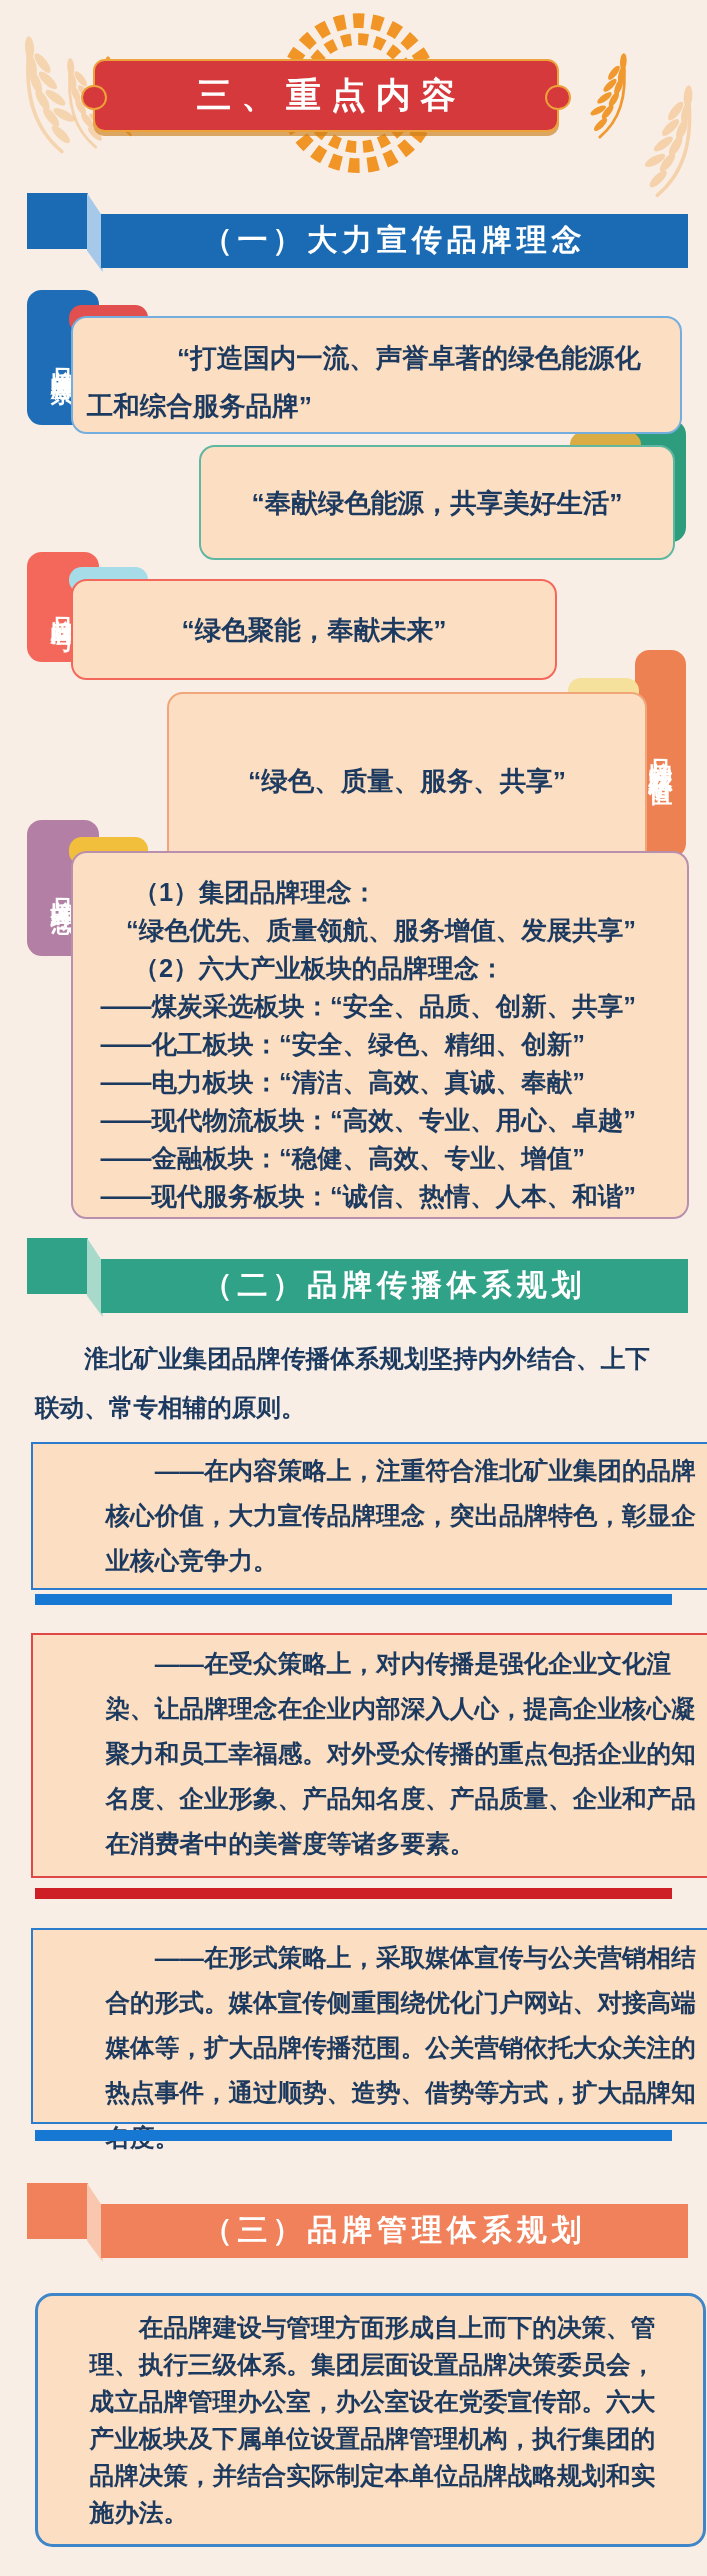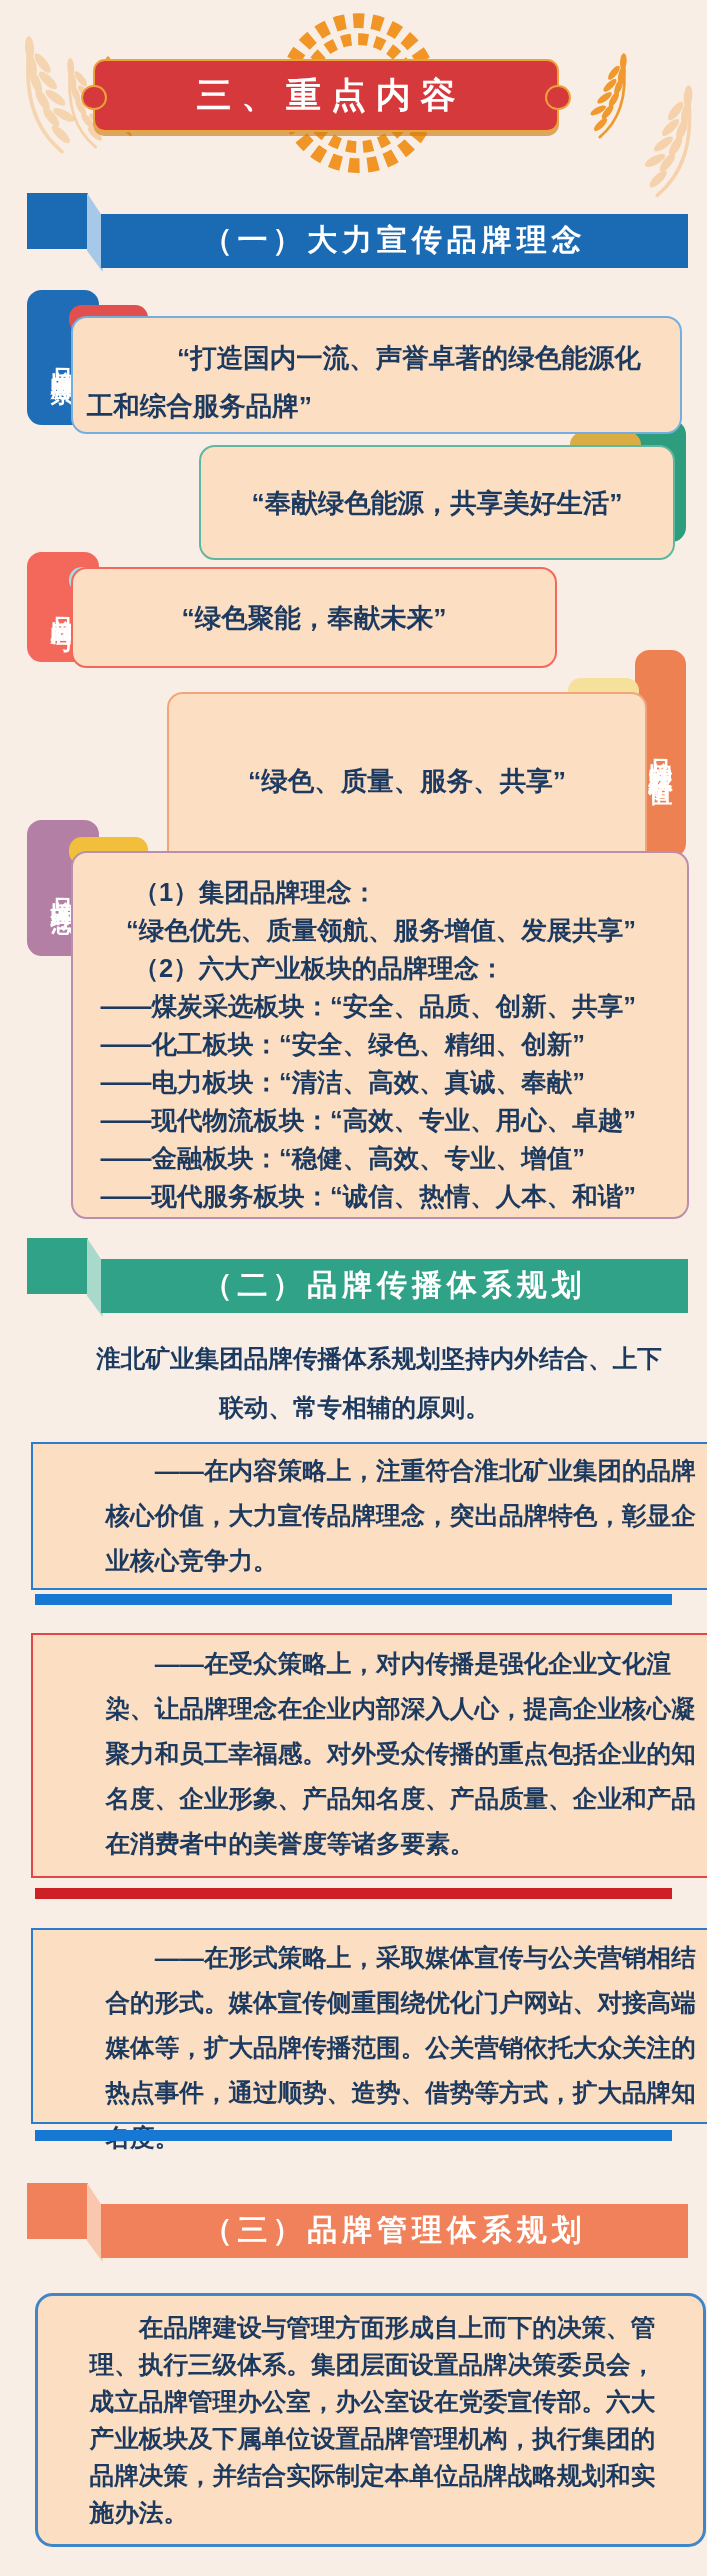--- a/index.html
+++ b/index.html
@@ -57,38 +57,38 @@
   #card1-accent{left:69px;top:305px;width:79px;height:27.5px;background:#e14f4e;}
   #card1-panel{left:71px;top:316px;width:607px;height:114px;border:2px solid #74aede;}
   #card1-panel p{margin:0;padding:15.7px 17.7px 0 13.8px;font-size:26.5px;line-height:48px;text-indent:3.4em;}
 
   #card2-accent{left:570px;top:432px;width:71px;height:25.5px;background:#d9ad43;}
   #card2-tab{left:635px;top:420px;width:51px;height:122px;background:#2e9d7d;}
   #card2-panel{left:167px;top:445px;width:472px;height:111px;border:2px solid #5fb7a1;margin-left:32px;}
 
   #card3-tab{left:26.5px;top:552px;width:72px;height:110px;background:#f4685c;}
   #card3-accent{left:69px;top:567px;width:79px;height:25.5px;background:#a6dce8;}
-  #card3-panel{left:71px;top:567px;width:482px;height:97px;border:2px solid #f4685c;}
+  #card3-panel{left:71px;top:579px;width:482px;height:97px;border:2px solid #f4685c;}
 
   #card4-accent{left:568px;top:678px;width:71px;height:25.5px;background:#f6e19c;}
   #card4-tab{left:635px;top:650px;width:51px;height:208px;background:#ee8151;}
   #card4-panel{left:167px;top:692px;width:476px;height:173px;border:2px solid #f0a678;}
 
   #card5-tab{left:26.5px;top:820px;width:72px;height:136px;background:#b37fa4;}
   #card5-accent{left:69px;top:837px;width:79px;height:27.5px;background:#f1bf3b;}
   #card5-panel{left:71px;top:851px;width:614px;height:364px;border:2px solid #b98fae;}
   #card5-panel .body{padding:19.6px 7.9px 0 27.5px;}
   #card5-panel .ln{font-size:25.5px;line-height:38px;white-space:nowrap;}
   #card5-panel .ln.n{margin-left:33px;}
   #card5-panel .ln.q{margin-left:25.5px;}
 
   
   #intro{
     position:absolute;left:35px;top:1334px;width:639px;z-index:2;
-    font-size:24.6px;font-weight:700;line-height:49px;text-indent:2em;margin:0;text-align:center;
+    font-size:24.6px;font-weight:700;line-height:49px;text-indent:2em;margin:0;
   }
   .sbox{position:absolute;left:31px;width:644px;background:#fcdec2;z-index:2;padding-left:47px;}
   .sbox p{margin:0;font-size:24.6px;font-weight:700;line-height:45px;text-indent:2em;padding:3.9px 25.5px;}
   #sbox1{top:1442px;height:144px;border:2.9px solid #2b7ccc;}
   #sbox2{top:1633px;height:241px;border:2.9px solid #e04848;}
   #sbox2 p{padding:5.9px 25.5px;}
   #sbox3{top:1928px;height:192px;border:2.9px solid #2b7ccc;}
   #sbox3 p{padding:4.9px 25.5px;}
   .hbar{position:absolute;left:35px;width:637px;height:10.8px;z-index:2;}
   #bar1{top:1594px;background:#1678d2;}

